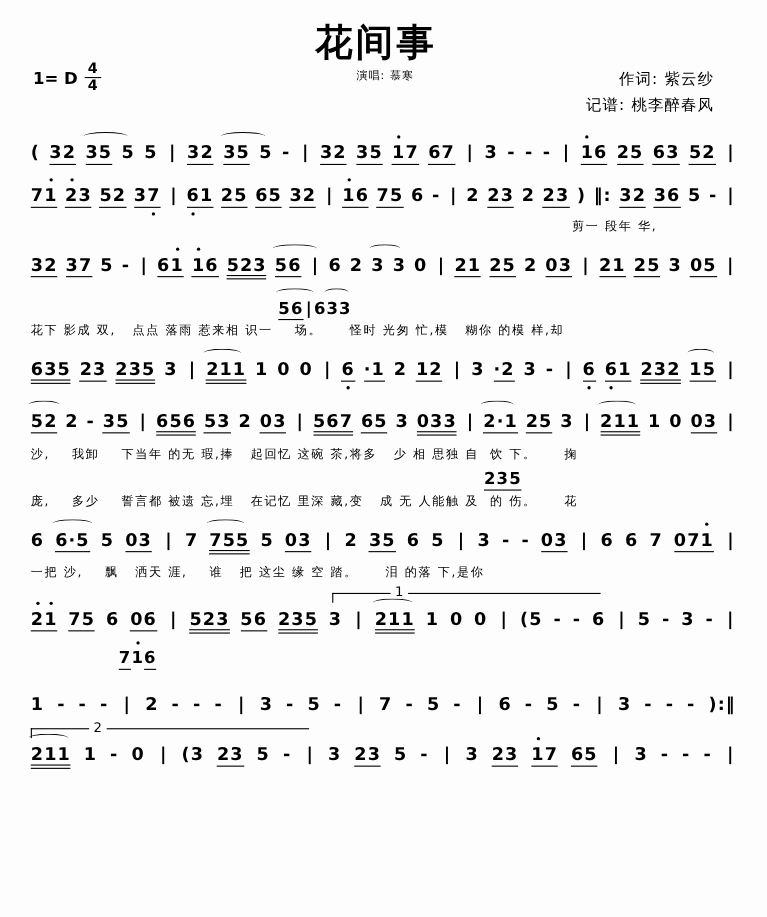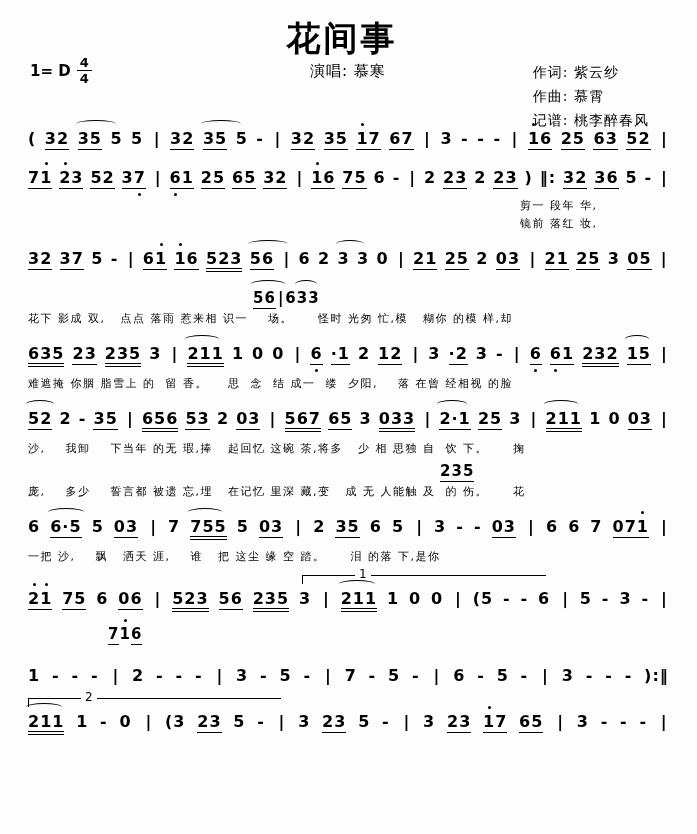--- a/index.html
+++ b/index.html
@@ -9,22 +9,22 @@
     overflow:hidden;box-sizing:border-box;
   }
   
   .header{position:relative;height:118px;}
   .title{position:absolute;left:0;right:13px;top:16px;text-align:center;
     font-size:34px;font-weight:bold;letter-spacing:3px;}
   .keysig{position:absolute;left:30px;top:56px;font-size:15px;font-weight:bold;display:flex;align-items:center;gap:6px;}
   .frac{display:inline-block;text-align:center;line-height:1;font-size:13px;font-weight:bold;}
   .frac .top{display:block;border-bottom:1.5px solid #000;padding:0 3px 1px;}
   .frac .bot{display:block;padding-top:1px;}
-  .singer{position:absolute;left:310px;top:62px;font-size:15px;letter-spacing:1px;}
-  .credits{position:absolute;right:48px;top:60px;font-size:14px;line-height:24px;letter-spacing:1px;text-align:left;margin-left:19px;}
+  .singer{position:absolute;left:324px;top:62px;font-size:10px;letter-spacing:1px;}
+  .credits{position:absolute;right:48px;top:60px;font-size:14px;line-height:24px;letter-spacing:1px;text-align:right;margin-left:19px;}
   
   .system{position:relative;padding:0 28px;}
   .noteline{display:flex;justify-content:space-between;align-items:baseline;
     font-weight:bold;font-size:16px;padding-top:11px;padding-bottom:7px;}
   .tk{position:relative;white-space:nowrap;letter-spacing:1px;}
   .tk.u1{border-bottom:1.6px solid #000;padding-bottom:1px;}
   .tk.u2{border-bottom:4px double #000;}
   .bar{padding:0 2px;font-weight:bold;}
   .ch{position:relative;display:inline-block;}
   .ch.hi::before{content:"";position:absolute;top:-6px;left:50%;margin-left:-1.5px;
@@ -53,21 +53,20 @@
     <div class="keysig">
       <span>1= D</span>
       <span class="frac">
         <span class="top">4</span>
         <span class="bot">4</span>
       </span>
     </div>
     <div class="singer">演唱: 慕寒</div>
     <div class="credits">
       <div>作词: 紫云纱</div>
-      <div>作曲: 慕霄</div>
       <div>记谱: 桃李醉春风</div>
     </div>
   </div>
 
   <div class="system">
     <div class="noteline">
         <span class="tk"><span class="ch">(</span></span>
         <span class="tk u1"><span class="ch">3</span><span class="ch">2</span></span>
         <span class="tk u1"><span class="ch">3</span><span class="ch">5</span><i class="arc"></i></span>
         <span class="tk"><span class="ch">5</span></span>
@@ -117,21 +116,20 @@
         <span class="tk"><span class="ch">)</span></span>
         <span class="tk"><span class="ch">‖</span><span class="ch">:</span></span>
         <span class="tk u1"><span class="ch">3</span><span class="ch">2</span></span>
         <span class="tk u1"><span class="ch">3</span><span class="ch">6</span></span>
         <span class="tk"><span class="ch">5</span></span>
         <span class="tk"><span class="ch">-</span></span>
         <span class="bar">|</span>
       </div>
     <div style="margin-left:492px;">
       <div class="lyr">剪一 段年 华,</div>
-      <div class="lyr">镜前 落红 妆,</div>
     </div>
   </div>
 
   <div class="system mt6">
     <div class="noteline">
         <span class="tk u1"><span class="ch">3</span><span class="ch">2</span></span>
         <span class="tk u1"><span class="ch">3</span><span class="ch">7</span></span>
         <span class="tk"><span class="ch">5</span></span>
         <span class="tk"><span class="ch">-</span></span>
         <span class="bar">|</span>
@@ -188,21 +186,20 @@
         <span class="tk u1"><span class="ch">·</span><span class="ch">2</span></span>
         <span class="tk"><span class="ch">3</span></span>
         <span class="tk"><span class="ch">-</span></span>
         <span class="bar">|</span>
         <span class="tk u1"><span class="ch lo">6</span></span>
         <span class="tk u1"><span class="ch lo">6</span><span class="ch">1</span></span>
         <span class="tk u2"><span class="ch">2</span><span class="ch">3</span><span class="ch">2</span></span>
         <span class="tk u1"><span class="ch">1</span><span class="ch">5</span><i class="arc" style="width: 24px;"></i></span>
         <span class="bar">|</span>
       </div>
-    <div class="lyr">难遮掩 你胭 脂雪上 的  留 香。    思  念  结 成一  缕  夕阳,    落 在曾 经相视 的脸</div>
   </div>
 
   <div class="system mt6">
     <div class="noteline">
         <span class="tk u1"><span class="ch">5</span><span class="ch">2</span><i class="arc" style="width: 28px;"></i></span>
         <span class="tk"><span class="ch">2</span></span>
         <span class="tk"><span class="ch">-</span></span>
         <span class="tk u1"><span class="ch">3</span><span class="ch">5</span></span>
         <span class="bar">|</span>
         <span class="tk u2"><span class="ch">6</span><span class="ch">5</span><span class="ch">6</span></span>

